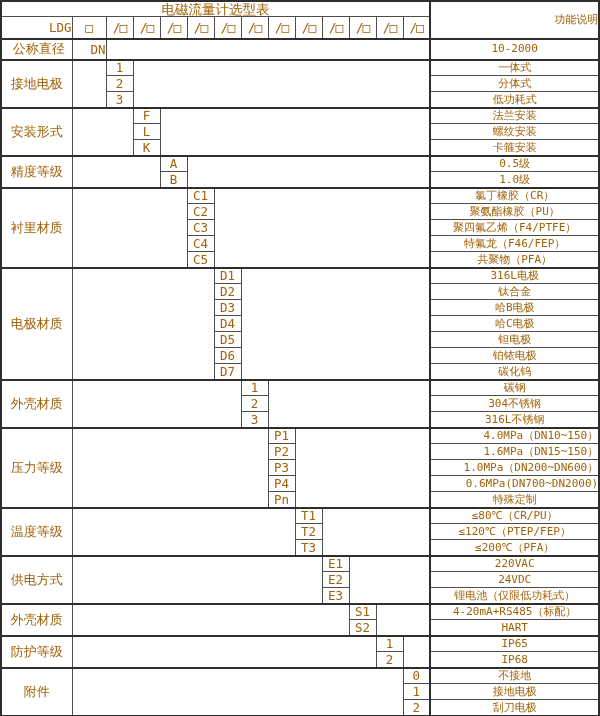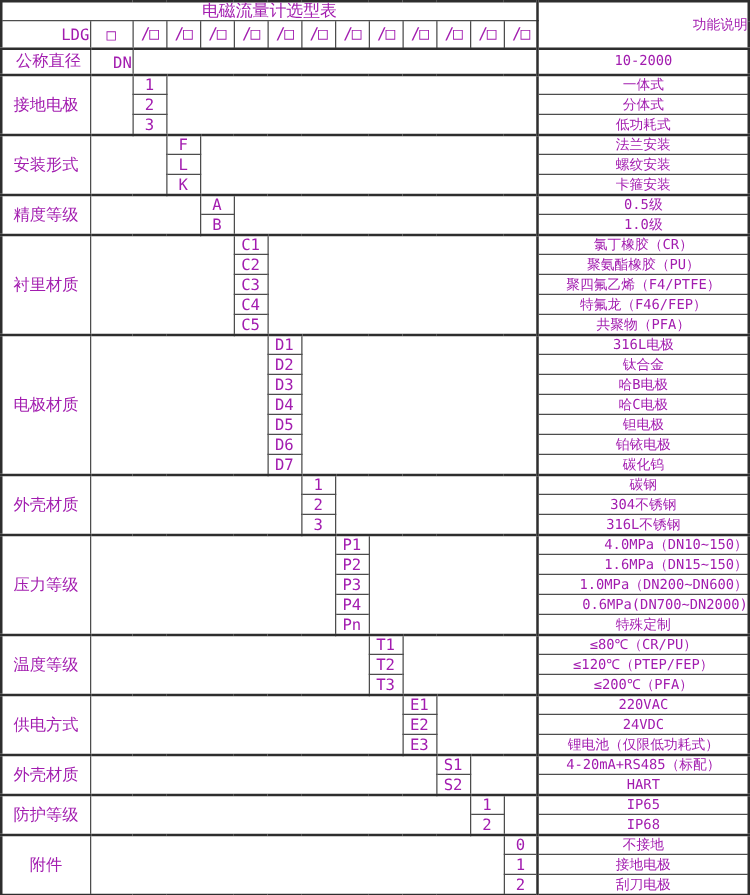--- a/index.html
+++ b/index.html
@@ -3,42 +3,42 @@
 <meta charset="utf-8">
 <style>
   html,body{margin:0;padding:0;background:#ffffff;}
   body{width:600px;height:716px;overflow:hidden;}
   table.sel{
     width:600px;height:716px;
     border-collapse:collapse;
     table-layout:fixed;
     border:2px solid #2e2e2e;
     font-family:"DejaVu Sans Mono","Liberation Mono",monospace;
-    color:#a21caf;
+    color:#a16207;
     background:#ffffff;
   }
   td{
     border:1px solid #4d4d4d;
     padding:0;
     font-size:12.5px;
     line-height:1.05;
     white-space:nowrap;
     overflow:hidden;
     vertical-align:middle;
   }
   tr{height:16px;}
   tr.title-row{height:14px;}
   tr.model-row{height:22px;}
   tr.dn-row{height:21px;}
   .center{text-align:center;}
   .left-pad{text-align:right;padding-left:4px;}
   .title{text-align:center;font-size:13.5px;}
   .fn-col{border-left:2px solid #2e2e2e;}
   .fn-head{text-align:right;font-size:11px;}
-  .label{font-size:13px;text-align:center;font-family:Liberation Serif, serif;}
+  .label{font-size:13px;text-align:center;}
   .blank{background:#ffffff;}
   .slot{font-size:13px;letter-spacing:-1px;}
   .code{font-size:12.5px;margin-left:33px;}
   .desc{font-size:11px;}
   tr.section-start td{border-top:2px solid #2e2e2e;}
 </style>
 </head>
 <body>
 
 <table class="sel">

